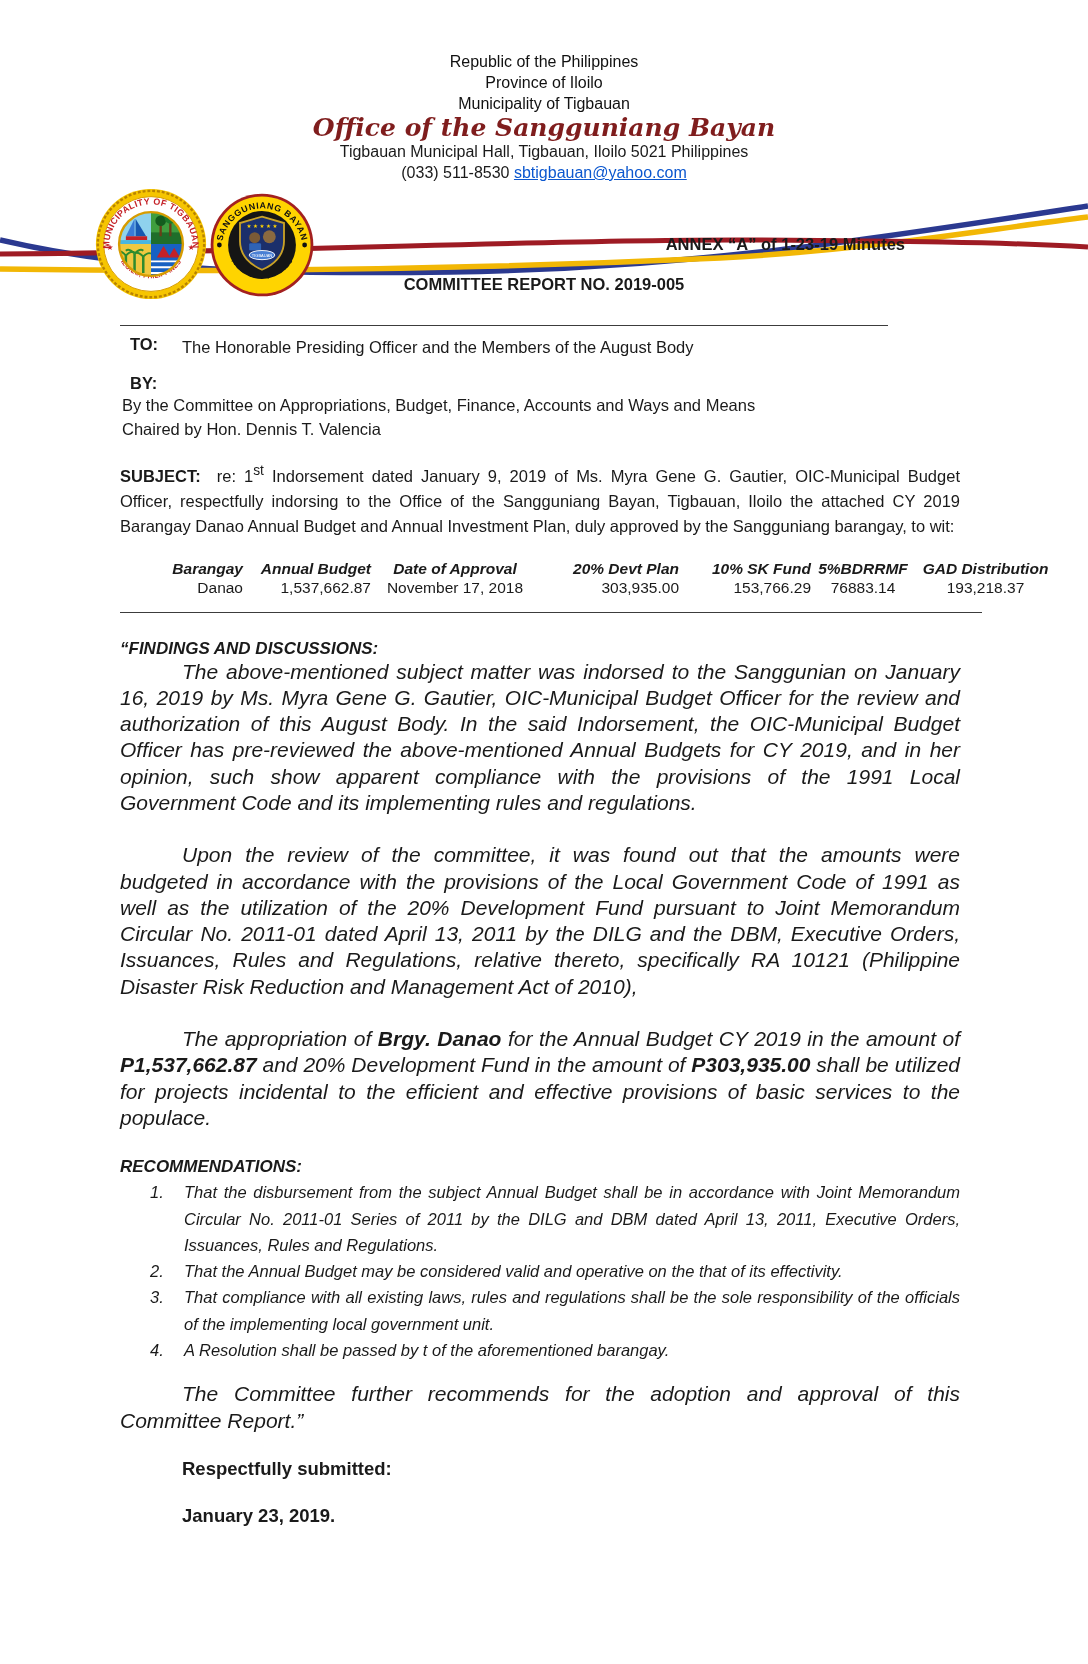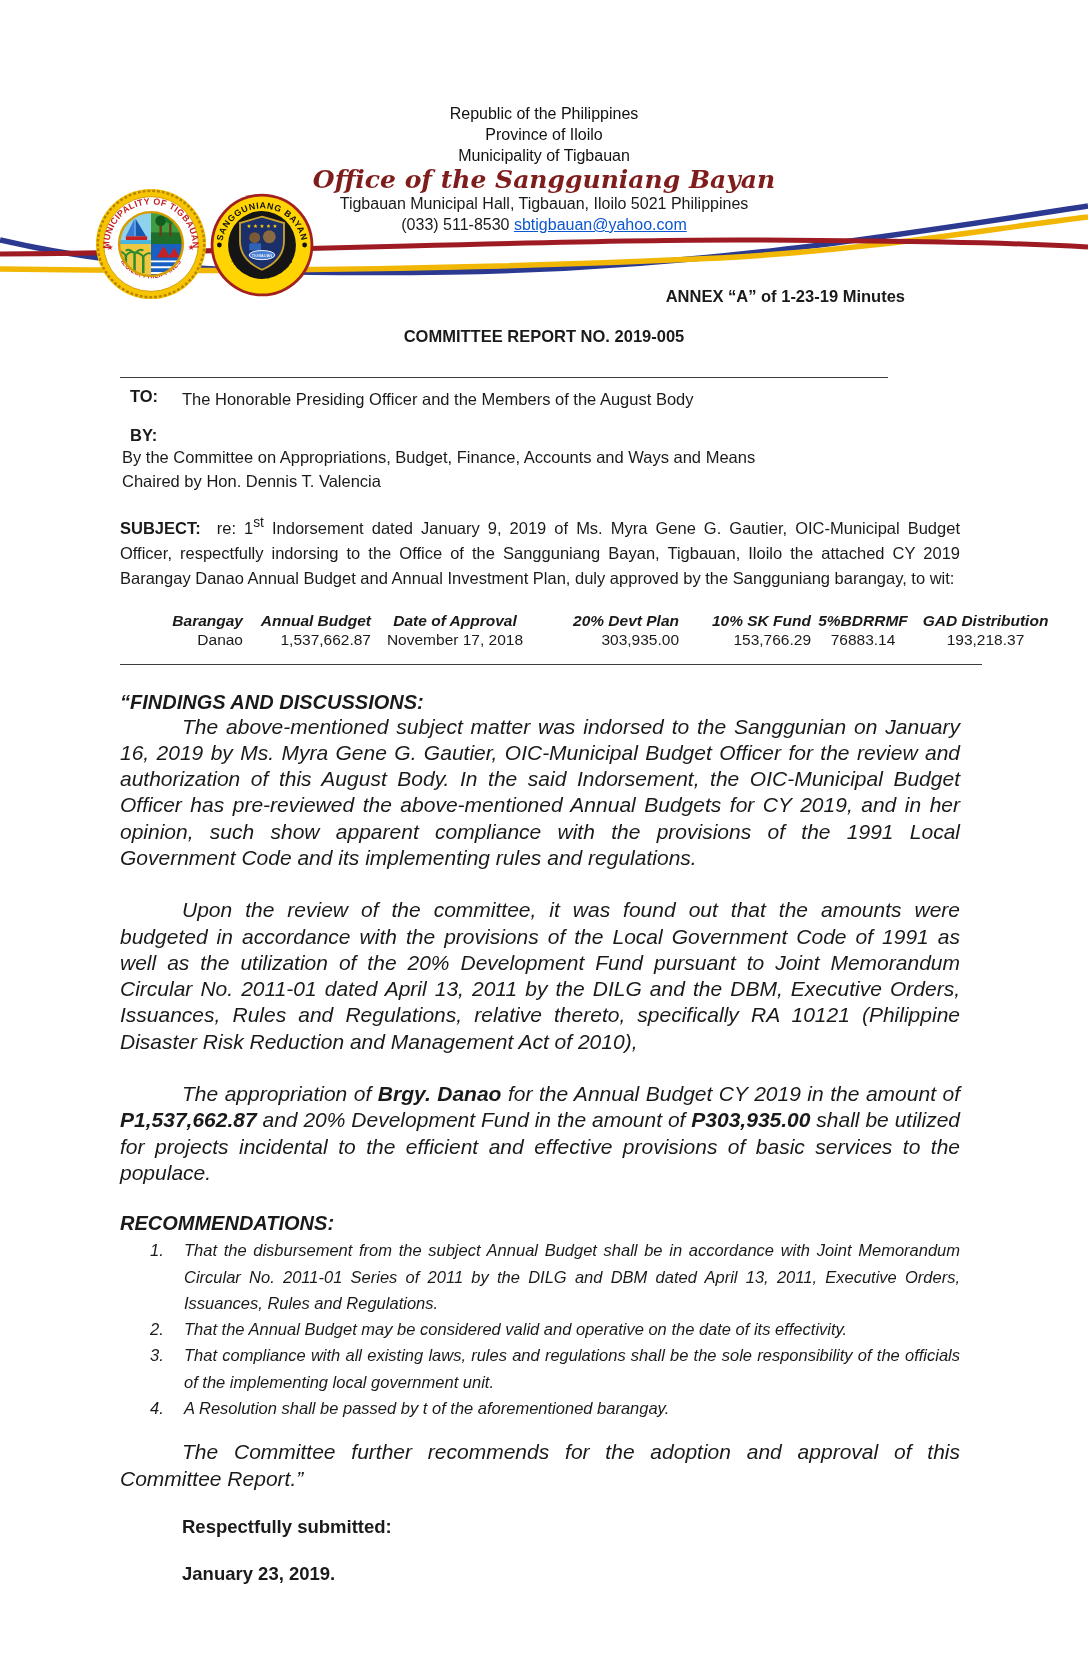--- a/index.html
+++ b/index.html
@@ -7,21 +7,21 @@
     position: relative;
     width: 1088px;
     height: 1664px;
     background: #ffffff;
     font-family: "Liberation Sans", sans-serif;
     color: #1a1a1a;
     overflow: hidden;
   }
 
   
-  .letterhead { padding-top: 103px; text-align: center; position: relative; z-index: 3; }
+  .letterhead { padding-top: 51px; text-align: center; position: relative; z-index: 3; }
   .lh-line { font-size: 16px; line-height: 21px; color:#111; }
   .lh-office {
     font-family: "DejaVu Serif", serif;
     font-weight: bold; font-style: italic;
     font-size: 25px; line-height: 27px; color:#7f1d1d;
   }
   .lh-contact { font-size: 16px; line-height: 21px; }
   .email-link { color: var(--link-blue); text-decoration: underline; cursor: pointer; }
 
   
@@ -58,21 +58,21 @@
   .btable .th { font-weight: bold; font-style: italic; }
   .c0 { width: 92px;  text-align: right; }
   .c1 { width: 128px; text-align: right; }
   .c2 { width: 168px; text-align: center; }
   .c3 { width: 140px; text-align: right; }
   .c4 { width: 132px; text-align: right; }
   .c5 { width: 104px; text-align: center; }
   .c6 { width: 141px; text-align: center; }
 
   
-  .sec-heading { margin-top: 26px; font-weight: bold; font-style: italic; font-size: 20px; }
+  .sec-heading { margin-top: 26px; font-weight: bold; font-style: italic; font-size: 17px; }
   .ital-p {
     font-style: italic; text-align: justify;
     font-size: 21px; line-height: 26.3px;
     text-indent: 62px; margin-top: 0;
   }
   .gap-p { margin-top: 26px; }
   .bold-run { font-weight: bold; }
 
   
   .rec-list { margin-top: 2px; }
@@ -231,21 +231,21 @@
     <p class="ital-p gap-p"><span>The appropriation of </span><span class="bold-run">Brgy. Danao</span><span> for the Annual Budget CY 2019 in the amount of </span><span class="bold-run">P1,537,662.87</span><span> and 20% Development Fund in the amount of </span><span class="bold-run">P303,935.00</span><span> shall be utilized for projects incidental to the efficient and effective provisions of basic services to the populace.</span></p>
 
     <div class="sec-heading">RECOMMENDATIONS:</div>
     <div class="rec-list">
       <div class="rec-item">
         <div class="num">1.</div>
         <div class="txt">That the disbursement from the subject Annual Budget shall be in accordance with Joint Memorandum Circular No. 2011-01 Series of 2011 by the DILG and DBM dated April 13, 2011, Executive Orders, Issuances, Rules and Regulations.</div>
       </div>
       <div class="rec-item">
         <div class="num">2.</div>
-        <div class="txt">That the Annual Budget may be considered valid and operative on the date of its effectivity.</div>
+        <div class="txt">That the Annual Budget may be considered valid and operative on the that of its effectivity.</div>
       </div>
       <div class="rec-item">
         <div class="num">3.</div>
         <div class="txt">That compliance with all existing laws, rules and regulations shall be the sole responsibility of the officials of the implementing local government unit.</div>
       </div>
       <div class="rec-item">
         <div class="num">4.</div>
         <div class="txt">A Resolution shall be passed by t of the aforementioned barangay.</div>
       </div>
     </div>

